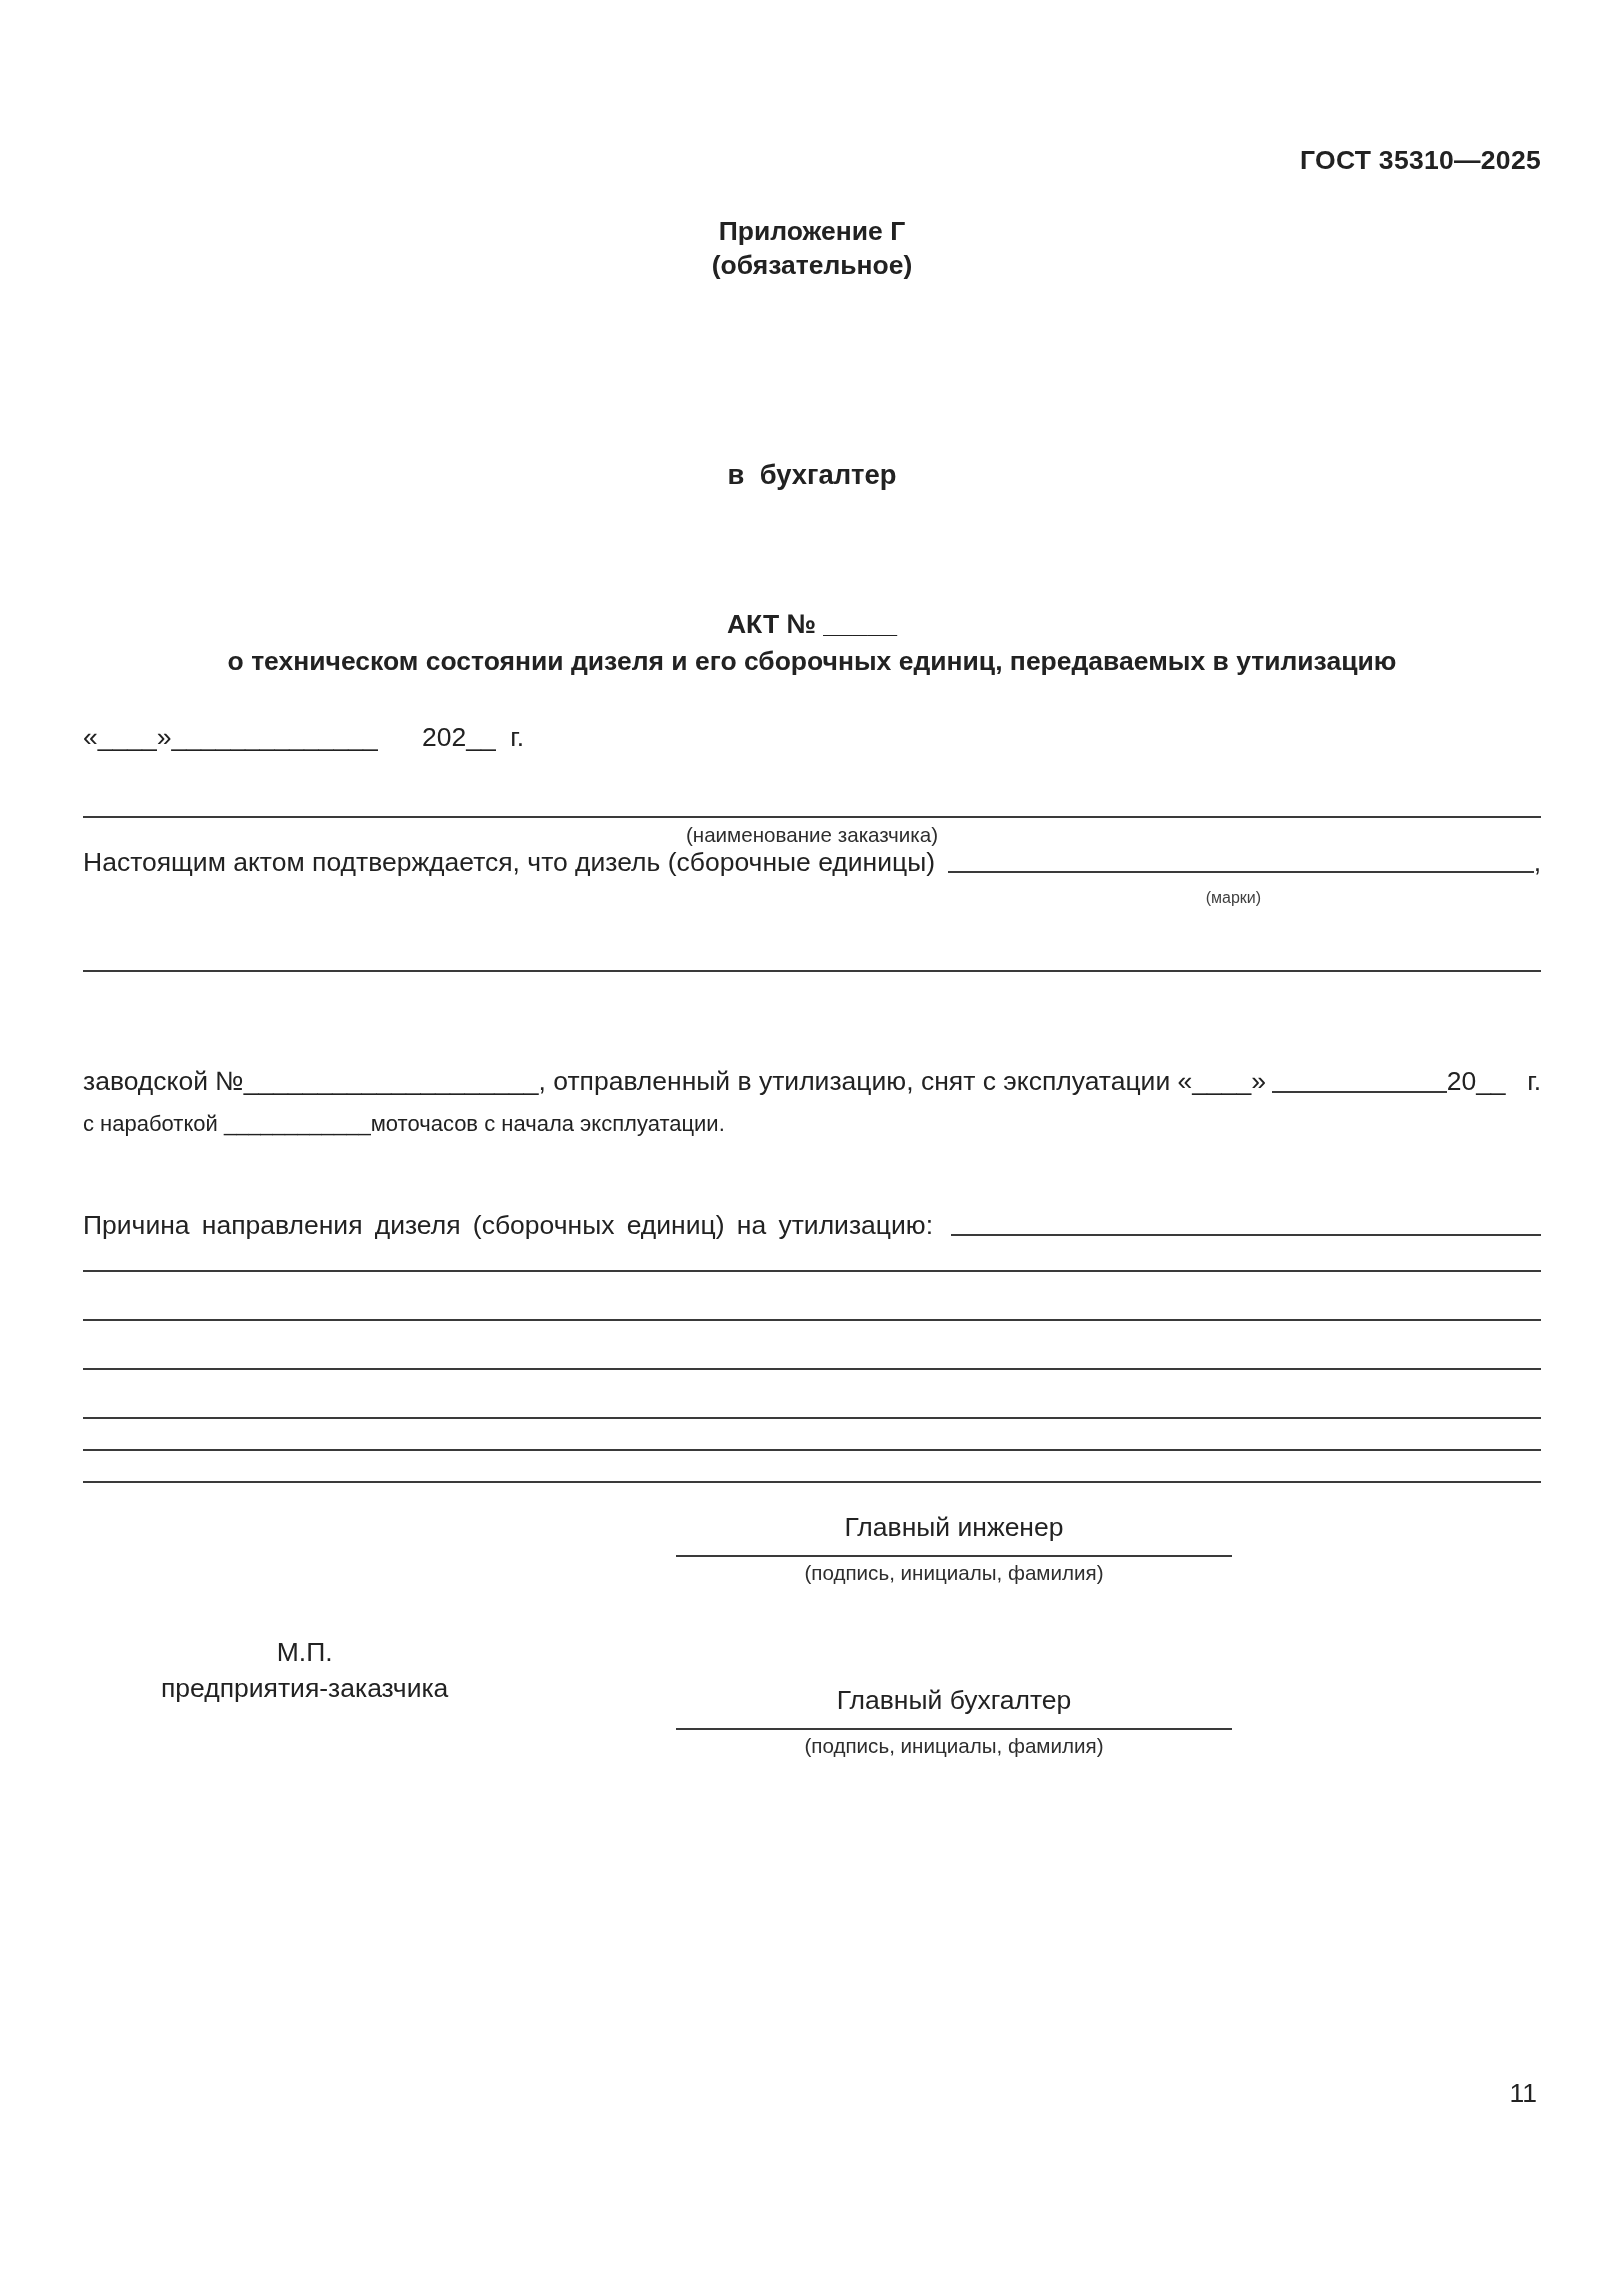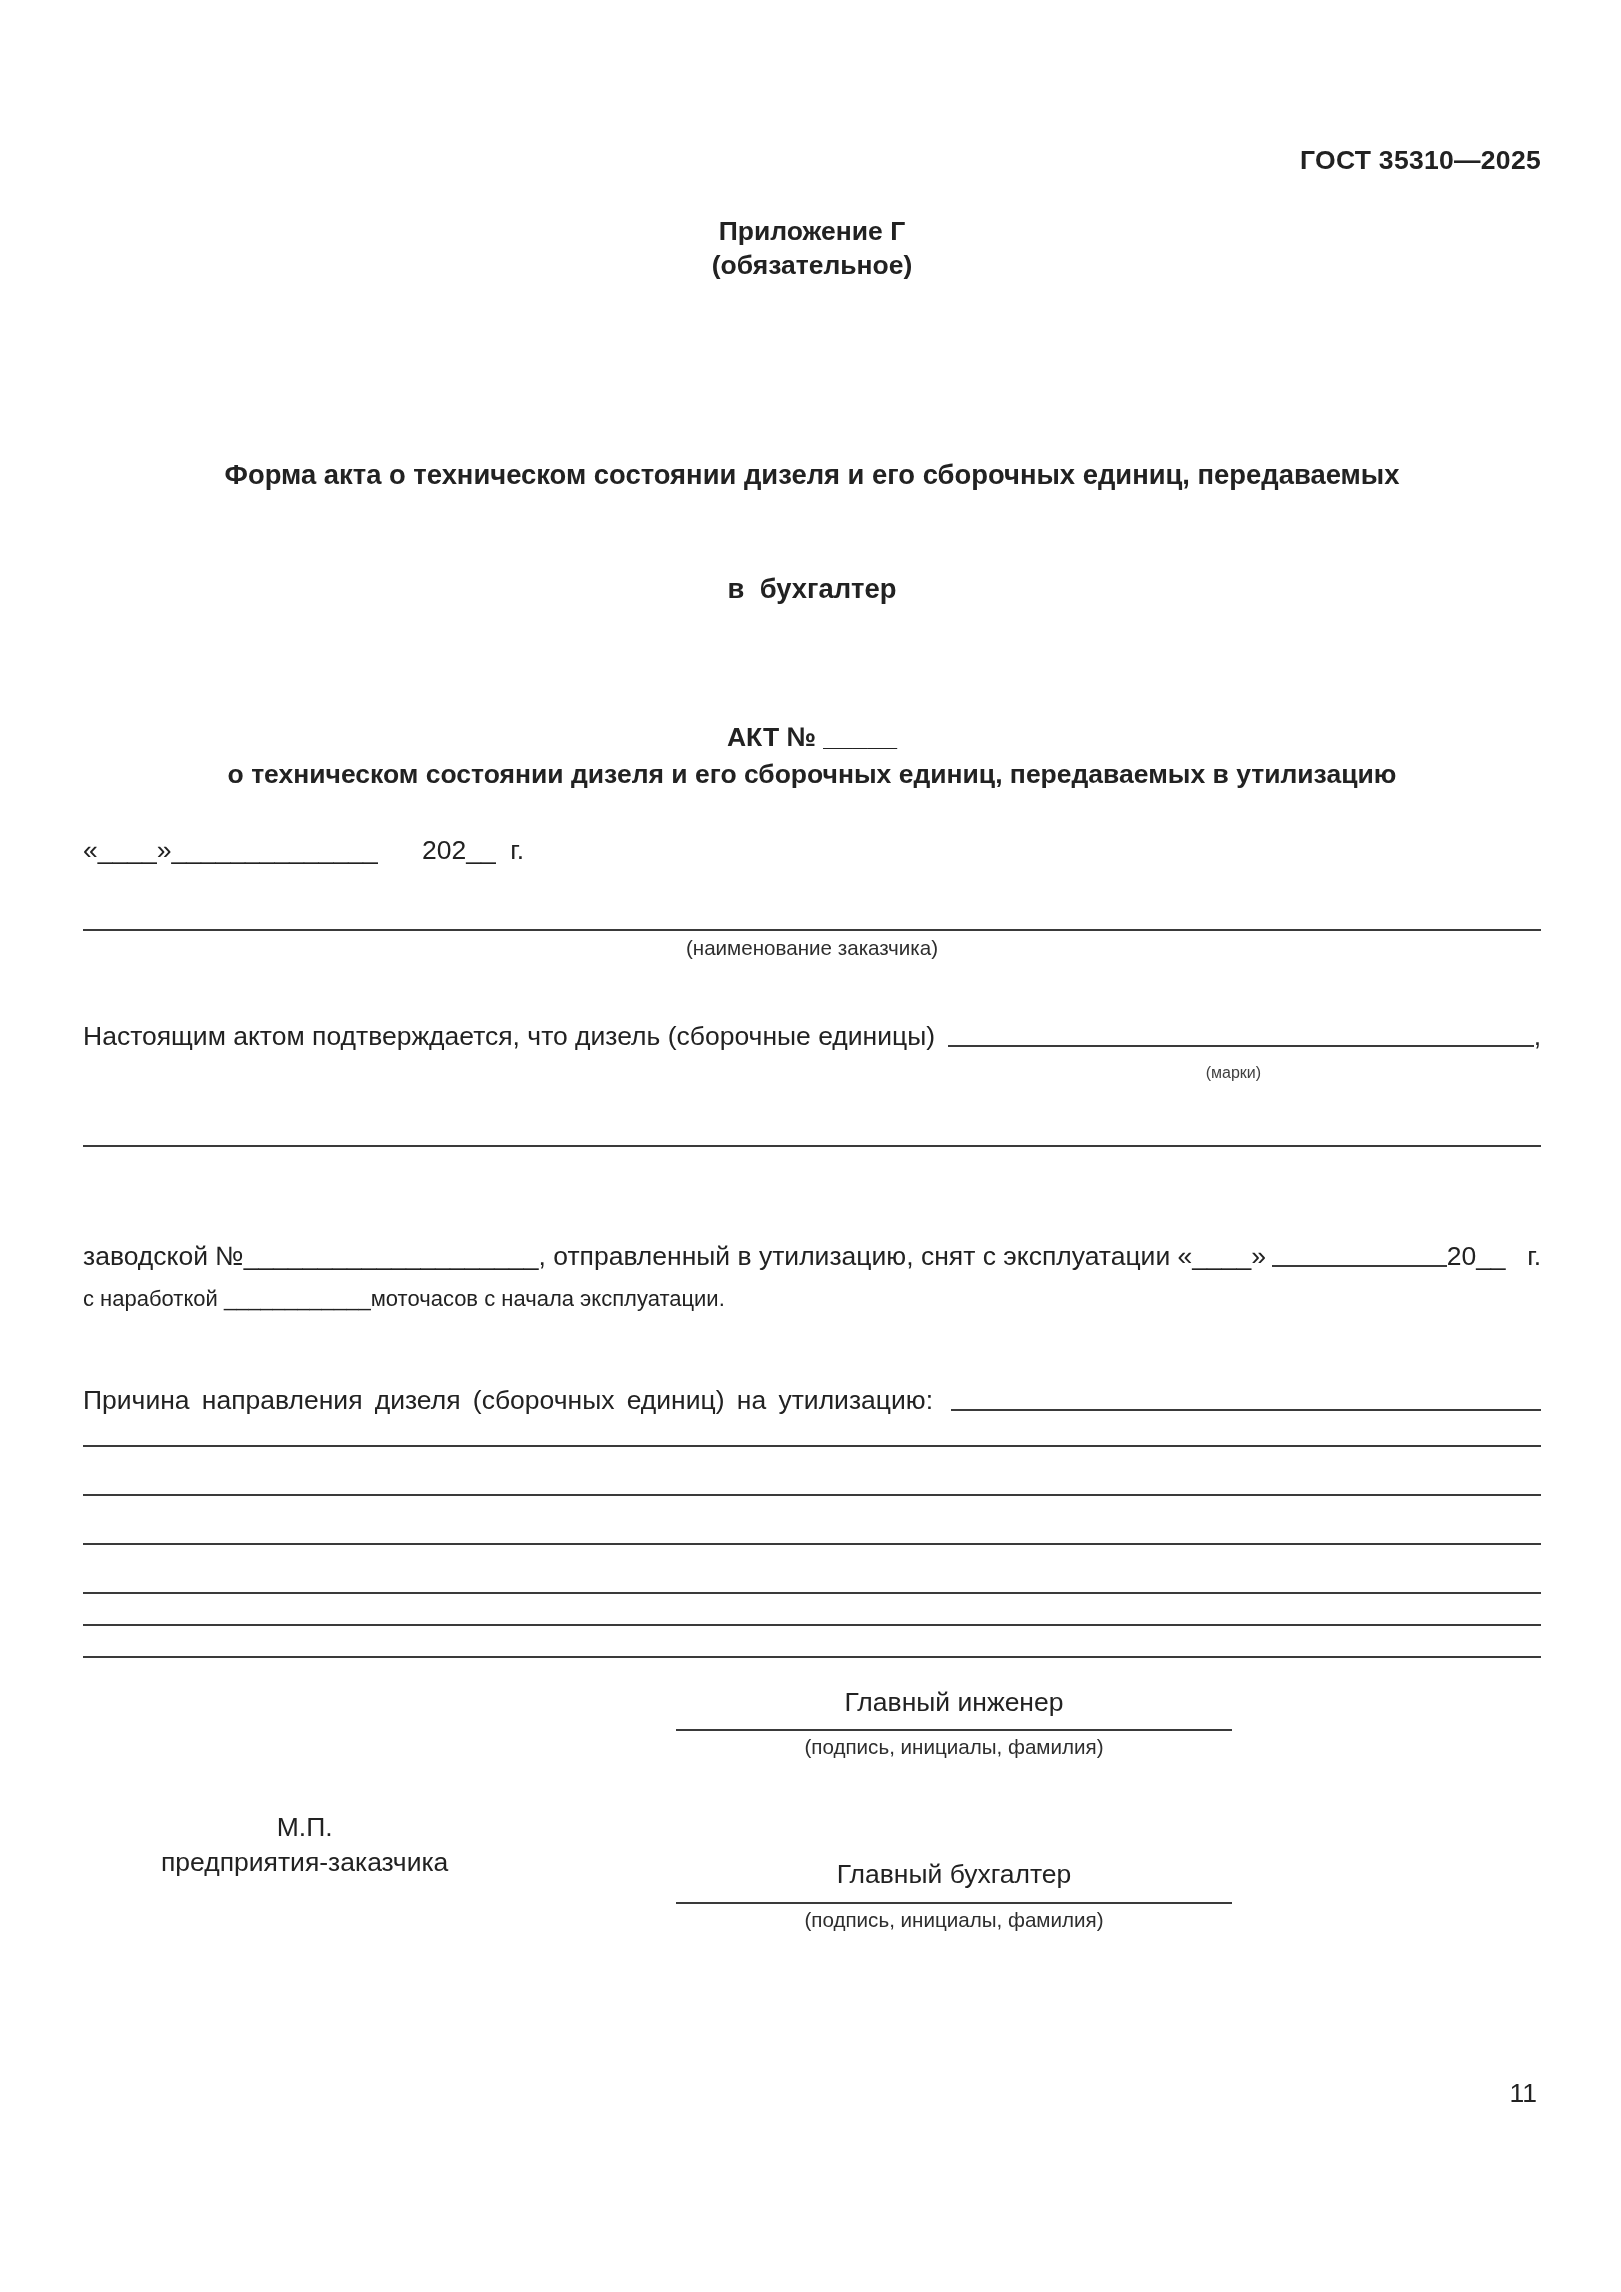--- a/index.html
+++ b/index.html
@@ -20,21 +20,21 @@
   .act-no { margin-top: 39px; font-size: 26.5px; font-weight: bold; text-align: center; }
   .act-sub { margin-top: 5.9px; font-size: 26.5px; font-weight: bold; text-align: center; }
   .date-line { margin-top: 45px; font-size: 26.5px; white-space: pre; }
   .rule { border-bottom: 2px solid #3a3a3a; height: 0; }
   .rule-customer { margin-top: 63px; }
   .caption { font-size: 20.6px; color: #2e2e2e; text-align: center; }
   .caption-customer { margin-top: 4.9px; }
   .flex-line { display: flex; align-items: flex-end; font-size: 26.5px; }
   .flex-line .t { white-space: pre; }
   .fill { flex: 1; border-bottom: 2px solid #3a3a3a; margin: 0 0 4.9px 5.9px; }
-  .confirm { margin-top: 61px; }
+  .confirm { }
   .marki-row { margin-top: 11.8px; }
   .marki { display: inline-block; margin-left: 77%; font-size: 16px; color: #404040; }
   .rule-2 { margin-top: 63px; }
   .factory { margin-top: 94px; }
   .factory .gap-left { margin-left: 21.6px; }
   .hours { margin-top: 13.7px; font-size: 22px; white-space: pre; }
   .reason { margin-top: 73px; }
   .reason .t { word-spacing: 4.9px; }
   .rules-block .rule { margin-top: 47px; }
   .rules-block .rule:nth-child(1) { margin-top: 29px; }
@@ -56,21 +56,20 @@
 <div class="page">
 
   <div class="doc-code">ГОСТ 35310—2025</div>
 
   <div class="appendix">
     <div>Приложение Г</div>
     <div>(обязательное)</div>
   </div>
 
   <div class="form-title">
-    <div>Форма акта о техническом состоянии дизеля и его сборочных единиц, передаваемых</div>
     <div>в  бухгалтер</div>
   </div>
 
   <div class="act-no">АКТ № _____</div>
   <div class="act-sub">о техническом состоянии дизеля и его сборочных единиц, передаваемых в утилизацию</div>
 
   <div class="date-line">«____»______________      202__  г.</div>
 
   <div class="rule rule-customer"></div>
   <div class="caption caption-customer">(наименование заказчика)</div>

